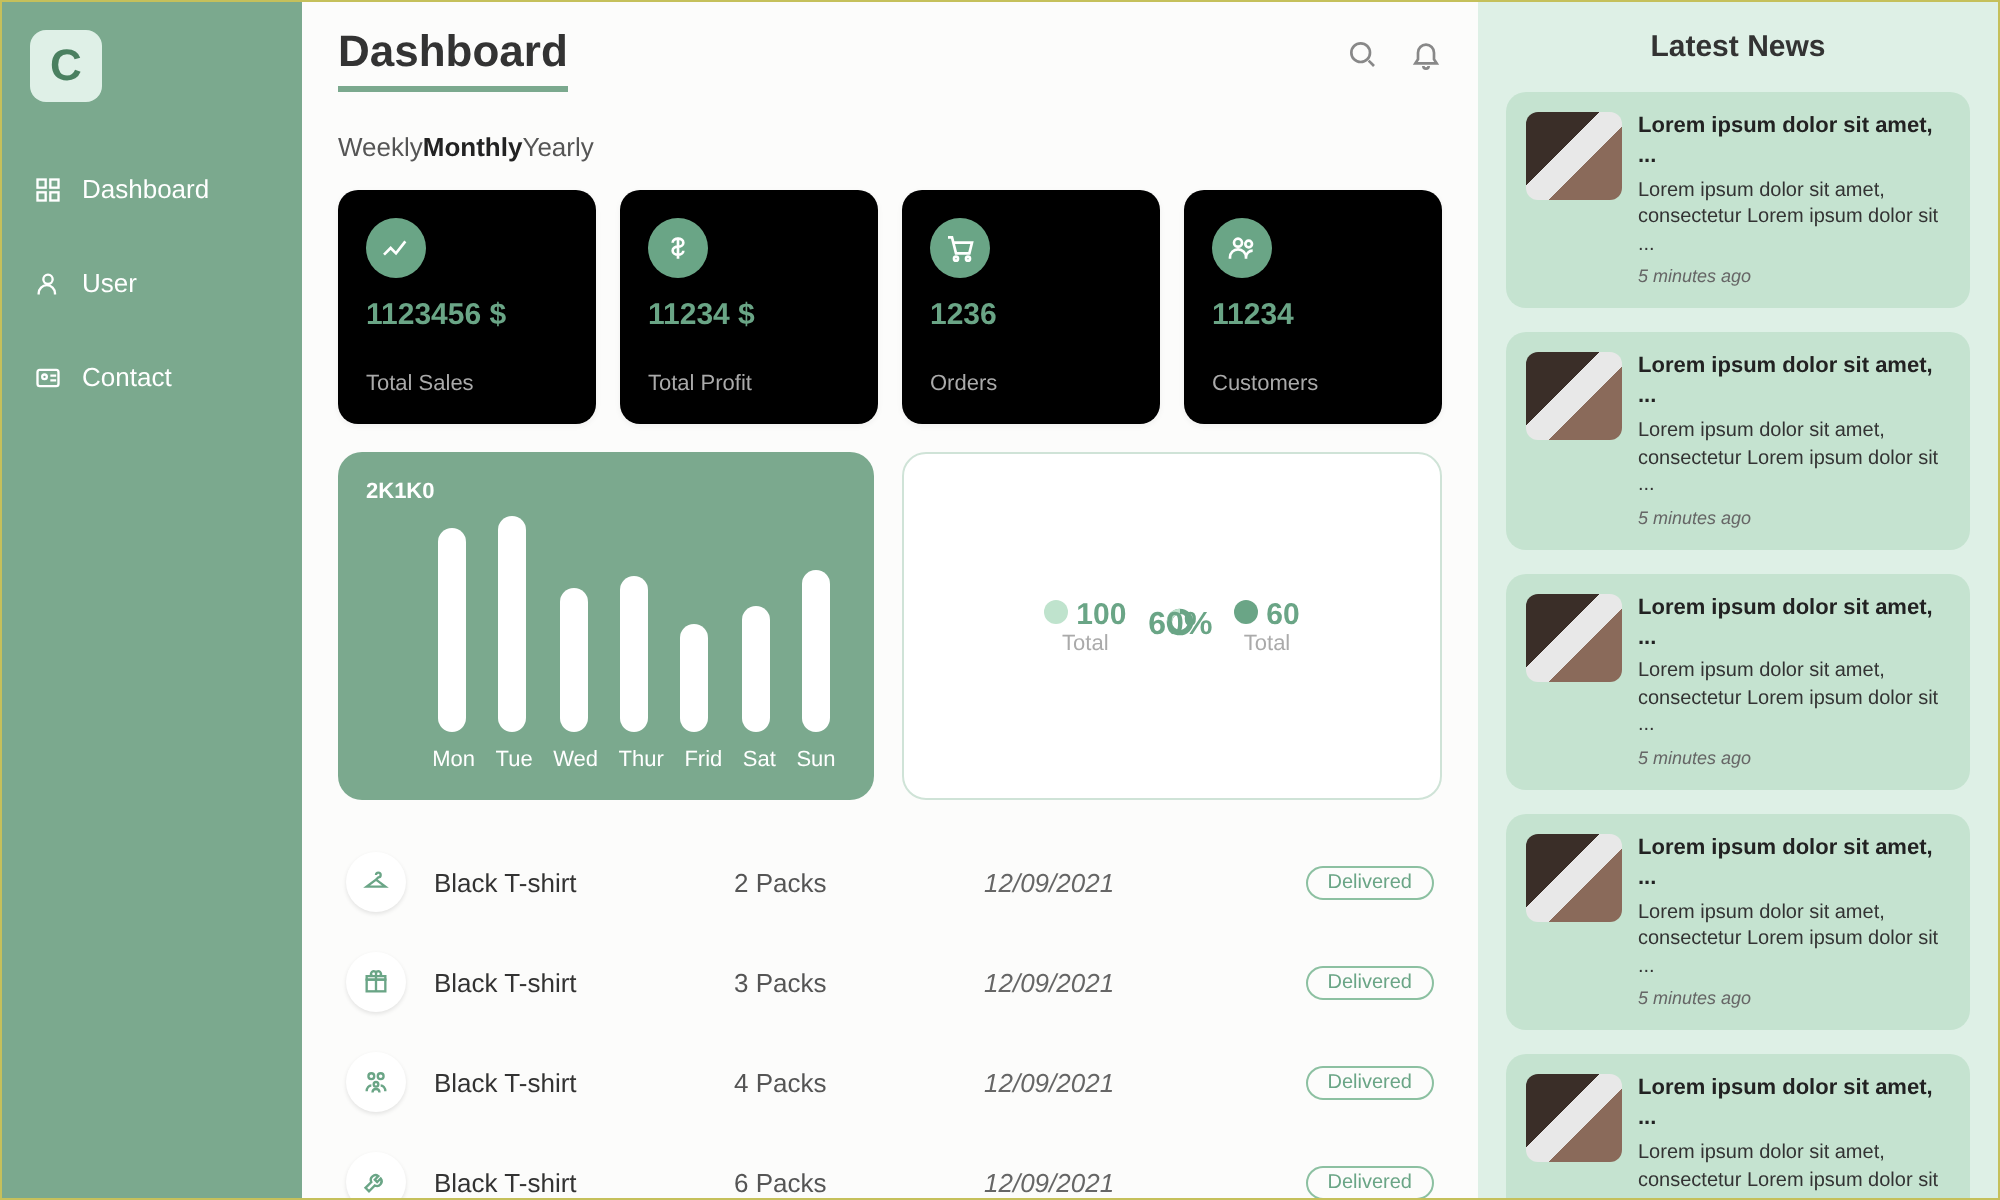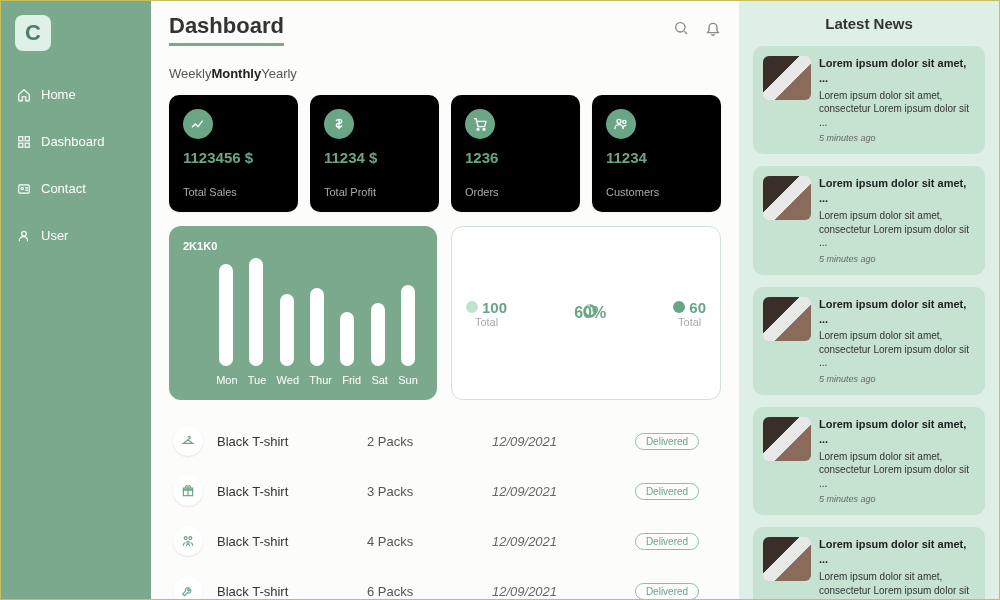--- a/index.html
+++ b/index.html
@@ -20,34 +20,34 @@
 .stat-icon{width:30px;height:30px;border-radius:50%;background:#6aa586;display:flex;align-items:center;justify-content:center;color:#fff;margin-bottom:10px}
 .stat-value{color:#6aa586;font-size:15px;font-weight:600}
 .stat-label{color:#aaa;font-size:11px;margin-top:20px}
 .charts{display:flex;gap:14px;margin-bottom:16px}
 .bar-chart{flex:1;background:#7ba98e;border-radius:12px;padding:14px;color:#fff;position:relative}
 .y-axis{position:absolute;left:14px;top:14px;bottom:36px;display:flex;justify-content:space-between;font-size:11px;font-weight:600}
 .bars{display:flex;justify-content:space-around;align-items:flex-end;height:120px;margin:6px 0 8px 28px}
 .bar{width:14px;background:#fff;border-radius:8px}
 .x-labels{display:flex;justify-content:space-around;font-size:11px;margin-left:28px}
 .donut-chart{flex:1;background:#fff;border:1px solid #cfe3d7;border-radius:12px;padding:14px;display:flex;flex-direction:column}
-.donut-main{display:flex;align-items:center;justify-content:space-between;flex:1;gap:20px}
+.donut-main{display:flex;align-items:center;justify-content:center;flex:1;gap:20px}
 .donut-legend{display:flex;flex-direction:column;align-items:center;font-size:11px}
 .legend-dot{width:12px;height:12px;border-radius:50%;display:inline-block;margin-right:4px}
 .donut-val{color:#6aa586;font-weight:600;font-size:15px}
 .donut-sub{color:#aaa}
 .donut-svg{position:relative}
 .donut-center{position:absolute;top:50%;left:50%;transform:translate(-50%,-50%);color:#6aa586;font-weight:600;font-size:16px}
 .orders{}
 .order-row{display:flex;align-items:center;padding:10px 4px;font-size:13px}
 .order-icon{width:30px;height:30px;border-radius:50%;background:#fff;box-shadow:0 1px 2px rgba(0,0,0,0.1);display:flex;align-items:center;justify-content:center;color:#6aa586;margin-right:14px}
 .order-name{flex:1.2;font-weight:500;color:#333}
 .order-qty{flex:1;color:#555}
 .order-date{flex:1;color:#666;font-style:italic}
-.order-status{flex:0.8;display:flex;justify-content:center}
+.order-status{flex:0.8;display:flex;justify-content:flex-end}
 .status-pill{border:1px solid #8cc0a1;color:#6aa586;border-radius:10px;padding:2px 10px;font-size:10px}
 .news{width:260px;background:#def0e6;flex-shrink:0;padding:14px;overflow-y:auto}
 .news-title{text-align:center;font-weight:600;font-size:15px;color:#333;margin-bottom:14px}
 .news-item{background:#c5e3d0;border-radius:10px;padding:10px;margin-bottom:12px;display:flex;gap:8px}
 .news-thumb{width:48px;height:44px;border-radius:6px;background:linear-gradient(135deg,#3a2e28 0%,#3a2e28 40%,#e8e8e8 40%,#e8e8e8 60%,#8a6a5a 60%);flex-shrink:0}
 .news-text{font-size:10px;line-height:1.35}
 .news-head{font-weight:bold;color:#222;font-size:11px;margin-bottom:3px}
 .news-body{color:#333;font-size:10px;margin-bottom:3px}
 .news-time{color:#666;font-size:9px;font-style:italic}
 svg{width:14px;height:14px}
@@ -56,54 +56,46 @@
 </style>
 </head>
 <body>
 
 <div class="app">
   <aside class="sidebar">
     <div class="logo">C</div>
     <div class="nav-item">
       <span class="nav-icon">
           <svg viewBox="0 0 24 24" fill="none" stroke="currentColor" stroke-width="2">
-            <path d="M3 11l9-8 9 8v10a1 1 0 01-1 1h-5v-7h-6v7H4a1 1 0 01-1-1z"></path>
-          </svg>
-        </span>
-      <span>Home</span>
-    </div>
-    <div class="nav-item">
-      <span class="nav-icon">
-          <svg viewBox="0 0 24 24" fill="none" stroke="currentColor" stroke-width="2">
             <rect x="3" y="3" width="7" height="7"></rect>
             <rect x="14" y="3" width="7" height="7"></rect>
             <rect x="3" y="14" width="7" height="7"></rect>
             <rect x="14" y="14" width="7" height="7"></rect>
           </svg>
         </span>
       <span>Dashboard</span>
+    </div>
+    <div class="nav-item">
+      <span class="nav-icon">
+          <svg viewBox="0 0 24 24" fill="none" stroke="currentColor" stroke-width="2">
+            <circle cx="12" cy="8" r="4"></circle>
+            <path d="M4 21v-1a7 7 0 0114 0v1"></path>
+          </svg>
+        </span>
+      <span>User</span>
     </div>
     <div class="nav-item">
       <span class="nav-icon">
           <svg viewBox="0 0 24 24" fill="none" stroke="currentColor" stroke-width="2">
             <rect x="3" y="5" width="18" height="14" rx="2"></rect>
             <circle cx="9" cy="11" r="2"></circle>
             <path d="M14 10h5M14 14h5"></path>
           </svg>
         </span>
       <span>Contact</span>
-    </div>
-    <div class="nav-item">
-      <span class="nav-icon">
-          <svg viewBox="0 0 24 24" fill="none" stroke="currentColor" stroke-width="2">
-            <circle cx="12" cy="8" r="4"></circle>
-            <path d="M4 21v-1a7 7 0 0114 0v1"></path>
-          </svg>
-        </span>
-      <span>User</span>
     </div>
   </aside>
 
   <main class="main">
     <div class="header">
       <span class="title">Dashboard</span>
       <div class="header-icons">
         <span><svg viewBox="0 0 24 24" fill="none" stroke="currentColor" stroke-width="2">
               <circle cx="11" cy="11" r="7"></circle>
               <path d="M21 21l-4-4"></path>

